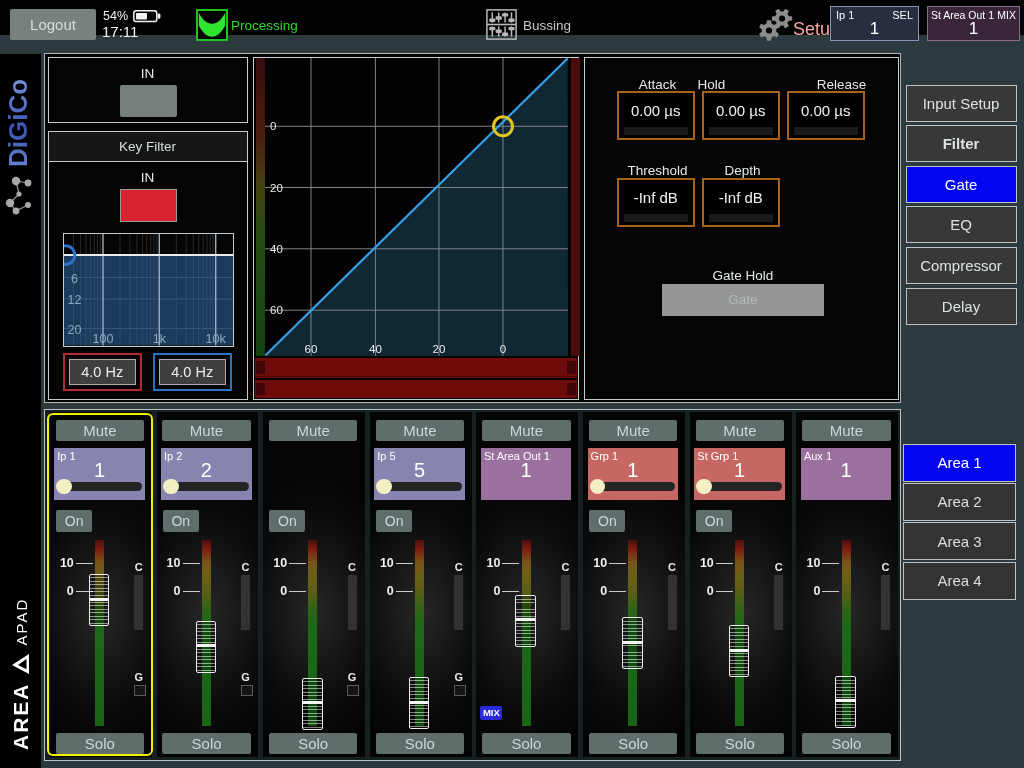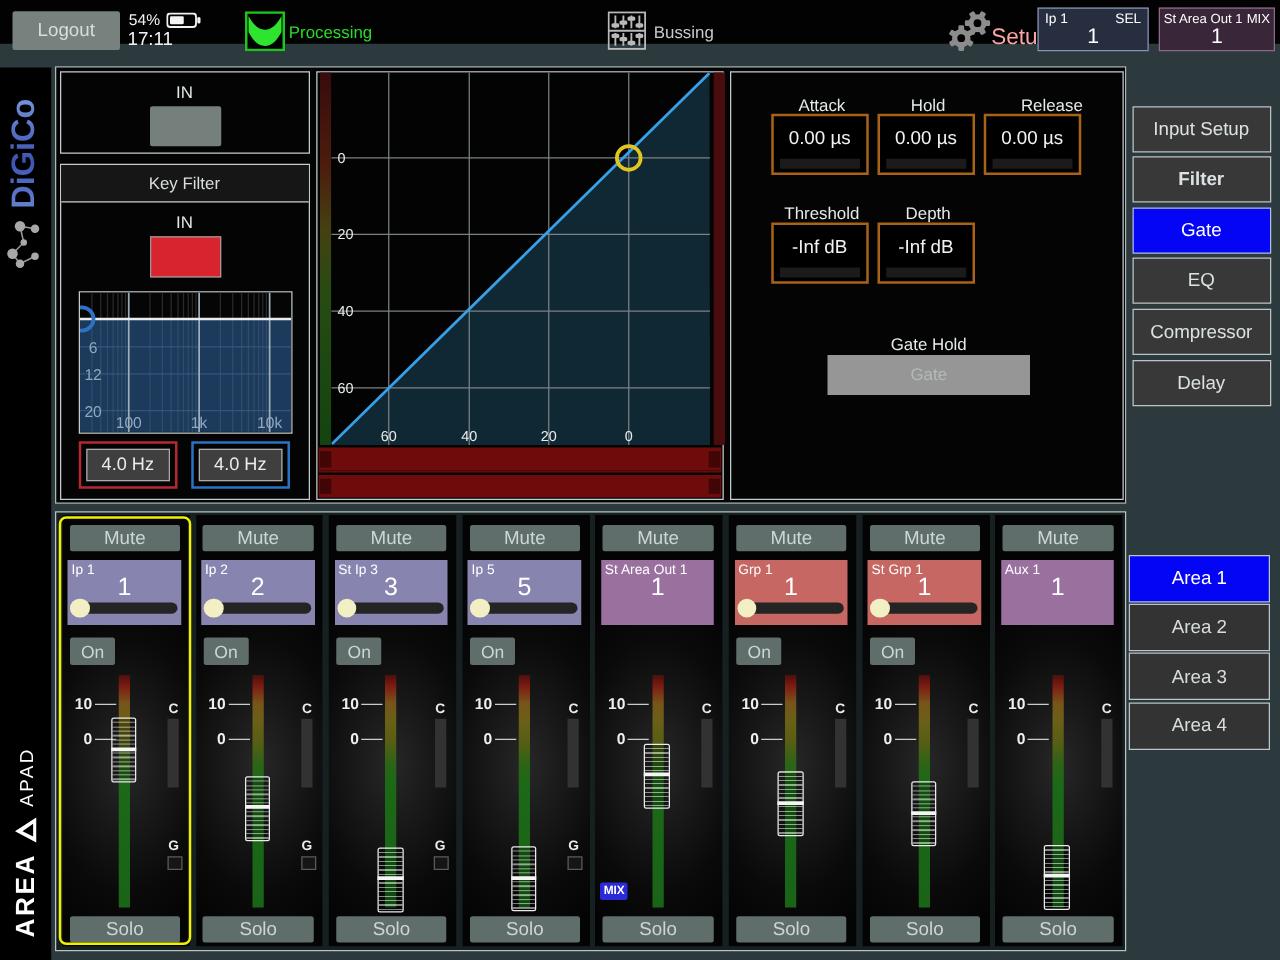--- a/index.html
+++ b/index.html
@@ -250,21 +250,21 @@
       <div style="position:absolute;right:1px;top:3px;width:9px;height:13px;background:#400606"></div>
       <div style="position:absolute;left:0;right:0;bottom:1px;height:1px;background:#4A0808"></div>
     </div>
     <div style="position:absolute;left:1.5px;top:322.5px;width:322px;height:18px;background:#6E0C0C">
       <div style="position:absolute;left:1px;top:2.5px;width:9px;height:12px;background:#400606"></div>
       <div style="position:absolute;right:1px;top:2.5px;width:9px;height:12px;background:#400606"></div>
     </div>
   </div>
 <div class="panel" style="left:583.5px;top:56.5px;width:313px;height:341.5px">
     <div class="txt" style="left:28.0px;top:19.5px;width:90px;text-align:center;font-size:13.5px">Attack</div>
-    <div class="txt" style="left:113.0px;top:19.5px;width:90px;text-align:center;font-size:13.5px">Hold</div>
+    <div class="txt" style="left:113.0px;top:19.5px;width:90px;font-size:13.5px">Hold</div>
     <div class="txt" style="left:212px;top:19.5px;width:90px;text-align:center;font-size:13.5px">Release</div>
     <div class="obox" style="left:32.0px;top:33.5px;width:74.5px;height:44.5px">
       <div class="oval">0.00 µs</div>
       <div class="obar"></div>
     </div>
     <div class="obox" style="left:117.0px;top:33.5px;width:74.5px;height:44.5px">
       <div class="oval">0.00 µs</div>
       <div class="obar"></div>
     </div>
     <div class="obox" style="left:202.0px;top:33.5px;width:74.5px;height:44.5px">
@@ -332,26 +332,20 @@
     <div class="cbar"></div>
     <div class="glab">G</div>
     <div class="gbox"></div>
     <div class="cap" style="top:620.5px">
       <div class="capmid"></div>
     </div>
     <div class="btn solo">Solo</div>
   </div>
 <div class="strip" style="left:263.1px">
     <div class="btn mute">Mute</div>
-    <div class="slab" style="background:#8785AF">
-      <div class="sname">St Ip 3</div>
-      <div class="snum">3</div>
-      <div class="ptrack"></div>
-      <div class="pknob"></div>
-    </div>
     <div class="btn on">On</div>
     <div class="meter" style="background:linear-gradient(to bottom,#4C0F0E 0%,#7E1D12 5%,#77541A 12%,#6A6016 20%,#5A5E15 28%,#2E6415 38%,#1C6917 46%,#196417 100%)"></div>
     <div class="tlab" style="top:556px">10</div>
     <div class="tick" style="top:562.6px"></div>
     <div class="tlab" style="top:584.3px">0</div>
     <div class="tick" style="top:590.6px"></div>
     <div class="clab">C</div>
     <div class="cbar"></div>
     <div class="glab">G</div>
     <div class="gbox"></div>

